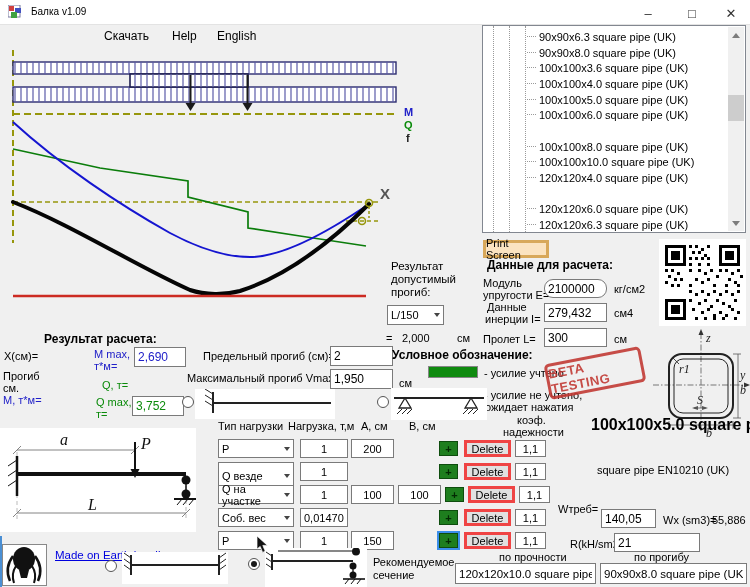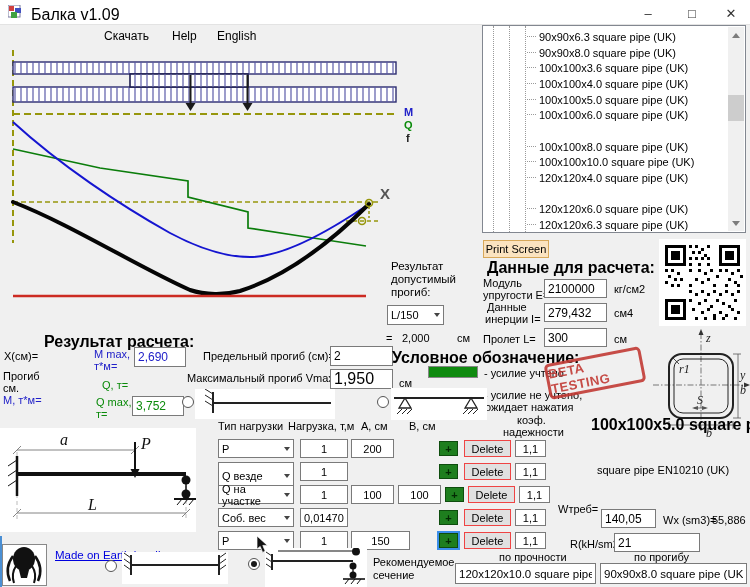--- a/index.html
+++ b/index.html
@@ -1,29 +1,29 @@
 <!DOCTYPE html>
 <html><head>
 <meta charset="utf-8">
 <style>
   html,body{margin:0;padding:0}
   #app{position:relative;width:750px;height:587px;background:#f0f0f0;overflow:hidden;
        font-family:"Liberation Sans",sans-serif}
   .t{position:absolute;font:11px/1.15 "Liberation Sans",sans-serif;color:#000;white-space:nowrap}
   .b{font-weight:bold}
-  .f12{font-size:16px}
+  .f12{font-size:12px}
   .blue{color:#2020c8}.green{color:#0a8a0a}.gray{color:#555}
   input.fld{position:absolute;border:1px solid #7a7a7a;background:#fff;
     font:11px "Liberation Sans",sans-serif;padding:0 3px;box-sizing:border-box;margin:0;outline:none}
   input.ctr{text-align:center}
   .combo{position:absolute;background:#fff;border:1px solid #7a7a7a;box-sizing:border-box;
     display:flex;align-items:center;font:11px "Liberation Sans",sans-serif;padding:0 3px;cursor:default}
   .chev{margin-left:auto;width:0;height:0;border-left:3.5px solid transparent;
     border-right:3.5px solid transparent;border-top:4.5px solid #444}
-  .btn{position:absolute;background:#e1e1e1;border:1px solid #ef4444;box-sizing:border-box;
+  .btn{position:absolute;background:#e1e1e1;border:3px solid #ef4444;box-sizing:border-box;
     font:11px "Liberation Sans",sans-serif;display:flex;align-items:center;justify-content:center}
   .plus{background:#1e7e1e;border:1px solid #0e4d0e;color:#032903;font-weight:bold;font-size:11px}
   .plusfocus{outline:2px solid #3b8eea}
   .radio{position:absolute;width:12px;height:12px;border-radius:50%;border:1px solid #555;
     background:#fff;box-sizing:border-box}
   .radio.on::after{content:"";position:absolute;left:2px;top:2px;width:6px;height:6px;
     border-radius:50%;background:#1a1a1a}
   .swatch{position:absolute;border:1px solid #858585;box-sizing:border-box}
   .menu-item{position:absolute;top:26px;height:20px;display:flex;align-items:center;
     padding:0 7px;font:12px "Liberation Sans",sans-serif}
@@ -54,21 +54,21 @@
 
 <div id="app" data-name="beam-app-window">
 
   <div style="position:absolute;left:0;top:0;width:750px;height:24px;background:#fff" data-name="title-bar"></div>
   <svg data-name="app-icon" style="left:8px;top:5px" width="15" height="15" viewBox="0 0 15 15">
     <rect x="0" y="0" width="12" height="12" fill="#fff" stroke="#7a7aa0"></rect>
     <rect x="1" y="1" width="5" height="5" fill="#d04040"></rect>
     <rect x="7" y="3" width="6" height="5" fill="#4050c0"></rect>
     <rect x="3" y="7" width="6" height="6" fill="#40a040"></rect>
   </svg>
-  <div class="t" style="left:31px;top:6px;font-size:16px" data-name="window-title">Балка v1.09</div>
+  <div class="t" style="left:31px;top:6px;font-size:10px" data-name="window-title">Балка v1.09</div>
   <div class="wbtn" style="left:633px" data-name="minimize-button">–</div>
   <div class="wbtn" style="left:677px" data-name="maximize-button">□</div>
   <div class="wbtn" style="left:716px" data-name="close-button">✕</div>
   <div style="position:absolute;left:0;top:24px;width:750px;height:1px;background:#e3e3e3" data-name="titlebar-divider"></div>
 
   <div class="menu-item" style="left:97px" data-name="menu-download">Скачать</div>
   <div class="menu-item" style="left:165px" data-name="menu-help">Help</div>
   <div class="menu-item" style="left:210px" data-name="menu-english">English</div>
 
   <svg data-name="beam-diagram-canvas" style="left:0;top:48px" width="420" height="270" viewBox="0 48 420 270">
@@ -172,21 +172,21 @@
           <span class="tri-dn" data-name="scroll-down-icon"></span>
         </div>
     </div>
   </div>
 
   <div class="btn" style="left:483px;top:240px;width:66px;height:18px;background:#fbe3c0;border-color:#d8a85a" data-name="print-screen-button">Print Screen</div>
 
   <div class="t b f12" style="left:487px;top:259px" data-name="calc-data-title">Данные для расчета:</div>
   <div class="t" style="left:483px;top:277px" data-name="modulus-label">Модуль</div>
   <div class="t" style="left:483px;top:289px" data-name="modulus-label2">упругости E=</div>
-  <input class="fld" style="left: 544px; top: 279px; width: 63px; height: 19px; font-size: 12px;" data-name="modulus-input" value="2100000">
+  <input class="fld" style="left: 544px; top: 279px; width: 63px; height: 19px; font-size: 12px; border-radius: 9px;" data-name="modulus-input" value="2100000">
   <div class="t" style="left:614px;top:283px" data-name="modulus-unit">кг/см2</div>
   <div class="t" style="left:487px;top:301px" data-name="inertia-label">Данные</div>
   <div class="t" style="left:485px;top:313px" data-name="inertia-label2">инерции I=</div>
   <input class="fld" style="left: 544px; top: 303px; width: 63px; height: 19px; font-size: 12px;" data-name="inertia-input" value="279,432">
   <div class="t" style="left:614px;top:307px" data-name="inertia-unit">см4</div>
   <div class="t" style="left:483px;top:333px" data-name="span-label">Пролет L=</div>
   <input class="fld" style="left: 544px; top: 328px; width: 63px; height: 19px; font-size: 12px;" data-name="span-input" value="300">
   <div class="t" style="left:614px;top:333px" data-name="span-unit">см</div>
 
   <svg data-name="qr-code" style="left:659px;top:239px" width="87" height="87" viewBox="0 0 29 29">
@@ -228,21 +228,21 @@
   <div class="t" style="left:3px;top:370px" data-name="deflection-readout-label1">Прогиб</div>
   <div class="t" style="left:3px;top:382px" data-name="deflection-readout-label2">см.</div>
   <div class="t blue" style="left:3px;top:394px" data-name="moment-readout-label">M, т*м=</div>
   <div class="t green" style="left:102px;top:379px" data-name="q-readout-label">Q, т=</div>
   <div class="t green" style="left:96px;top:396px" data-name="qmax-label1">Q max,</div>
   <div class="t green" style="left:96px;top:408px" data-name="qmax-label2">т=</div>
   <input class="fld" style="left: 132px; top: 396px; width: 52px; height: 20px; font-size: 12px; color: rgb(10, 138, 10);" data-name="qmax-output" value="3,752">
   <div class="t" style="left:203px;top:350px" data-name="limit-deflection-label">Предельный прогиб (см)=</div>
   <input class="fld b" style="left: 330px; top: 346px; width: 63px; height: 20px; font-size: 12px;" data-name="limit-deflection-input" value="2">
   <div class="t" style="left:187px;top:372px" data-name="vmax-label">Максимальный прогиб Vmax=</div>
-  <input class="fld b" style="left: 330px; top: 369px; width: 63px; height: 20px; font-size: 16px;" data-name="vmax-output" value="1,950">
+  <input class="fld b" style="left: 330px; top: 369px; width: 63px; height: 20px; font-size: 12px;" data-name="vmax-output" value="1,950">
   <div class="t" style="left:399px;top:377px" data-name="vmax-unit">см</div>
 
   <div class="t b f12" style="left:392px;top:349px" data-name="legend-title">Условное обозначение:</div>
   <div class="swatch" style="left:428px;top:366px;width:50px;height:12px;background:#0f8a0f" data-name="included-force-swatch"></div>
   <div class="t" style="left:461px;top:367px;left:484px" data-name="included-force-label">- усилие учтено</div>
   <div class="swatch" style="left:428px;top:388px;width:50px;height:12px;background:#ffff3f" data-name="pending-force-swatch"></div>
   <div class="t" style="left:484px;top:389px" data-name="pending-force-label1">- усилие не учтено,</div>
   <div class="t" style="left:485px;top:401px" data-name="pending-force-label2">ожидает нажатия</div>
 
   <div class="stamp" data-name="beta-testing-stamp">BETA TESTING</div>
@@ -353,21 +353,21 @@
   <input class="fld ctr" style="left: 300px; top: 508px; width: 48px; height: 19px;" data-name="load-value-input" value="0,014704">
   <div class="btn plus" style="left:439px;top:510px;width:19px;height:15px" data-name="apply-load-button">+</div>
   <div class="btn" style="left:464px;top:509px;width:47px;height:17px" data-name="delete-load-button">Delete</div>
   <input class="fld ctr" style="left: 515px; top: 509px; width: 31px; height: 17px;" data-name="safety-factor-input" value="1,1">
 
   <div class="combo" style="left:218px;top:531px;width:76px;height:19px" data-name="load-type-select">
     <span>P</span>
       <span class="chev" data-name="chevron-down-icon"></span>
     </div>
   <input class="fld ctr" style="left: 300px; top: 531px; width: 48px; height: 19px;" data-name="load-value-input" value="1">
-  <input class="fld ctr" style="left: 351px; top: 531px; width: 59px; height: 19px;" data-name="load-a-input" value="150">
+  <input class="fld ctr" style="left: 351px; top: 531px; width: 43px; height: 19px;" data-name="load-a-input" value="150">
   <div class="btn plus plusfocus" style="left:439px;top:533px;width:19px;height:15px" data-name="apply-load-button">+</div>
   <div class="btn" style="left:464px;top:532px;width:47px;height:17px" data-name="delete-load-button">Delete</div>
   <input class="fld ctr" style="left: 515px; top: 532px; width: 31px; height: 17px;" data-name="safety-factor-input" value="1,1">
 
   <div class="t" style="left:558px;top:503px" data-name="wreq-label">Wтреб=</div>
   <input class="fld" style="left: 601px; top: 509px; width: 55px; height: 19px; font-size: 12px;" data-name="wreq-input" value="140,05">
   <div class="t" style="left:663px;top:514px" data-name="wx-label">Wx (sm3)=</div>
   <div class="t" style="left:712px;top:514px" data-name="wx-value">55,886</div>
   <div class="t" style="left:570px;top:538px" data-name="resistance-label">R(kH/sm2)=</div>
   <input class="fld" style="left: 614px; top: 533px; width: 86px; height: 19px; font-size: 12px;" data-name="resistance-input" value="21">

